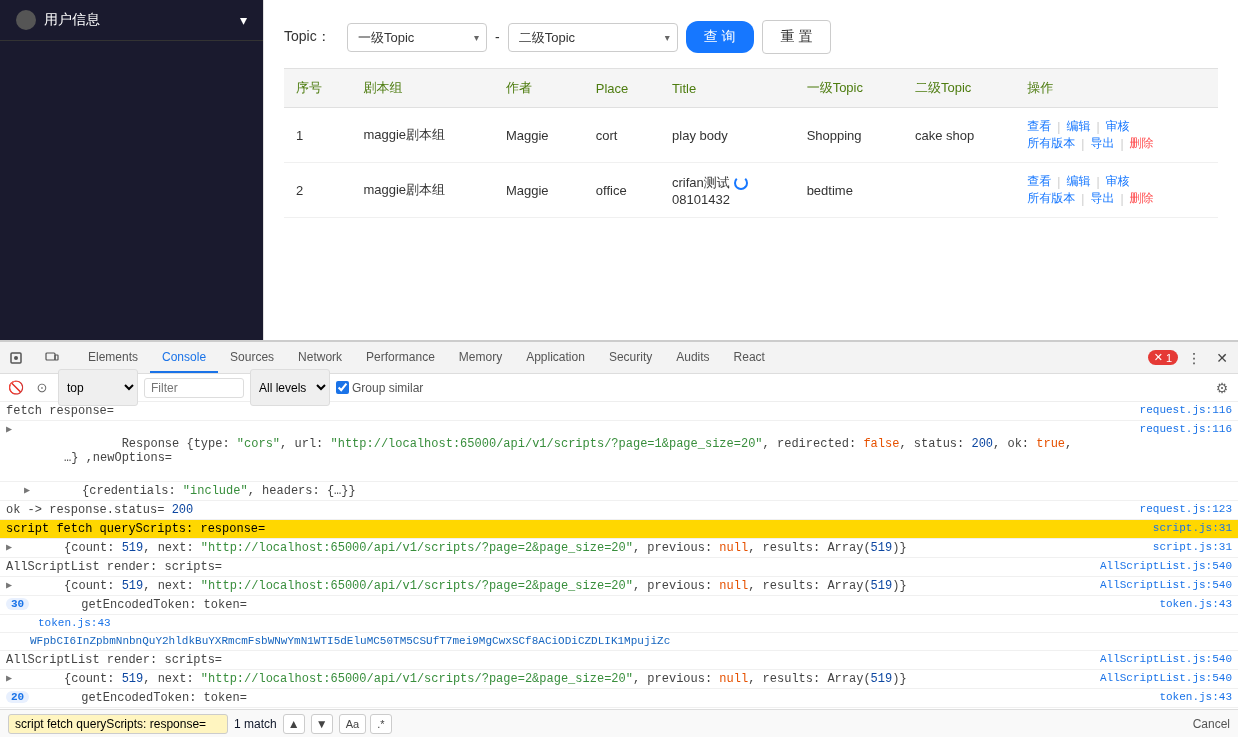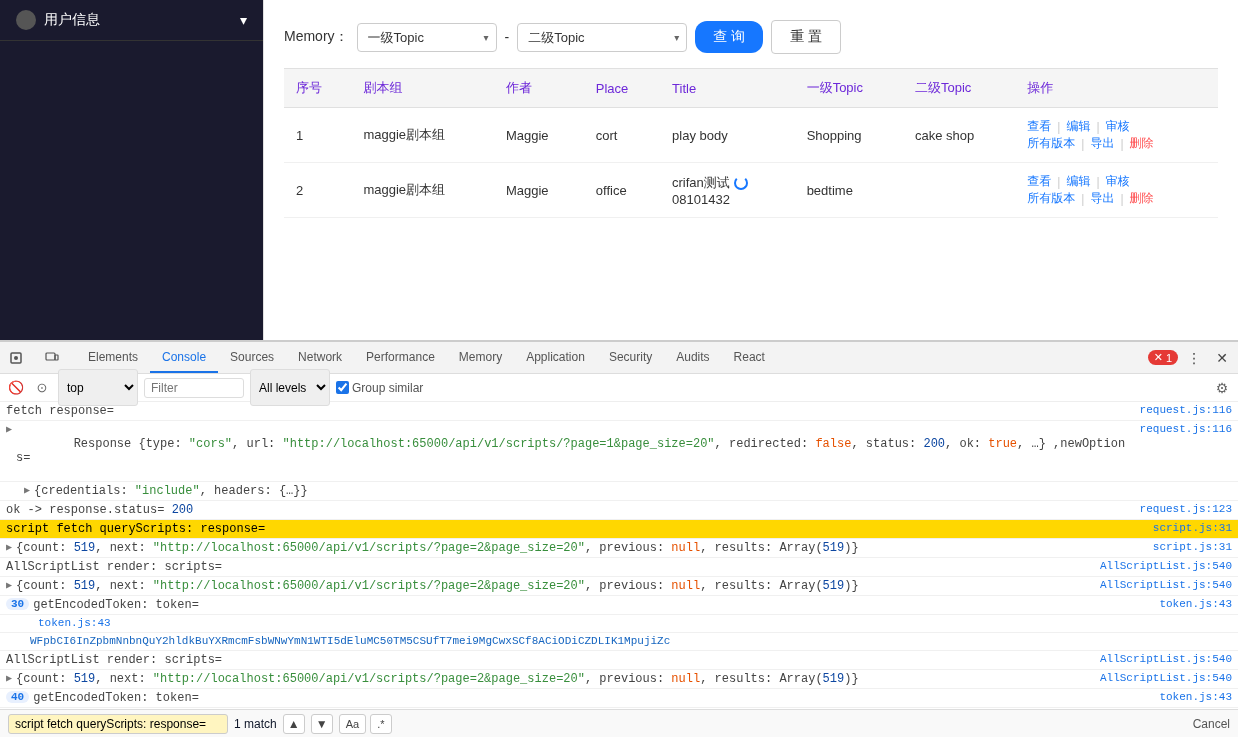--- a/index.html
+++ b/index.html
@@ -103,21 +103,21 @@
     .data-table {
       width: 100%;
       border-collapse: collapse;
       font-size: 13px;
     }
     .data-table th {
       background: #f5f5f5;
       padding: 10px 12px;
       text-align: left;
       font-weight: 500;
-      color: #6d28d9;
+      color: #4d7c0f;
       border-bottom: 1px solid #e0e0e0;
       border-top: 1px solid #e0e0e0;
     }
     .data-table td {
       padding: 10px 12px;
       border-bottom: 1px solid #f0f0f0;
       color: #333;
       vertical-align: middle;
     }
     .action-links a {
@@ -289,21 +289,21 @@
     }
     .console-line {
       display: flex;
       align-items: flex-start;
       padding: 2px 6px;
       border-bottom: 1px solid #f0f0f0;
       min-height: 18px;
       position: relative;
     }
     .console-line.highlighted { background: #ffd700; }
-    .console-line.log-line { color: #444; }
+    .console-line.log-line { color: #444; gap: 48px; }
     .console-line.token-line { color: #1565c0; font-size: 11px; }
     .line-num-box {
       background: #e8f0fe;
       color: #1a73e8;
       border-radius: 10px;
       padding: 0 5px;
       font-size: 11px;
       font-weight: bold;
       min-width: 22px;
       text-align: center;
@@ -396,21 +396,21 @@
   <div class="sidebar-header">
     <div class="user-icon"></div>
     <span>用户信息</span>
     <span style="margin-left:auto">▾</span>
   </div>
 </div>
 
 <div class="app-area">
 
   <div class="filter-row" style="margin-bottom:14px;">
-    <span class="filter-label">Memory：</span>
+    <span class="filter-label">Topic：</span>
     <div class="select-wrapper">
       <select class="filter-select">
         <option>一级Topic</option>
       </select>
       <span class="select-arrow">▾</span>
     </div>
     <span class="filter-dash">-</span>
     <div class="select-wrapper">
       <select class="filter-select" style="width:170px;">
         <option>二级Topic</option>
@@ -627,21 +627,21 @@
       <span class="line-source">AllScriptList.js:540</span>
     </div>
 
     <div class="console-line log-line">
       <span class="triangle">▶</span>
       <span class="line-content">{count: <span class="txt-blue">519</span>, next: <span class="txt-green">"http://localhost:65000/api/v1/scripts/?page=2&amp;page_size=20"</span>, previous: <span class="txt-orange">null</span>, results: Array(<span class="txt-blue">519</span>)}</span>
       <span class="line-source">AllScriptList.js:540</span>
     </div>
 
     <div class="console-line log-line">
-      <span class="line-num-box">40</span>
+      <span class="line-num-box">20</span>
       <span class="line-content">getEncodedToken: token=</span>
       <span class="line-source">token.js:43</span>
     </div>
 
     <div class="console-line token-line" style="padding-left:30px;">
       
       
     </div>
 
   </div>

